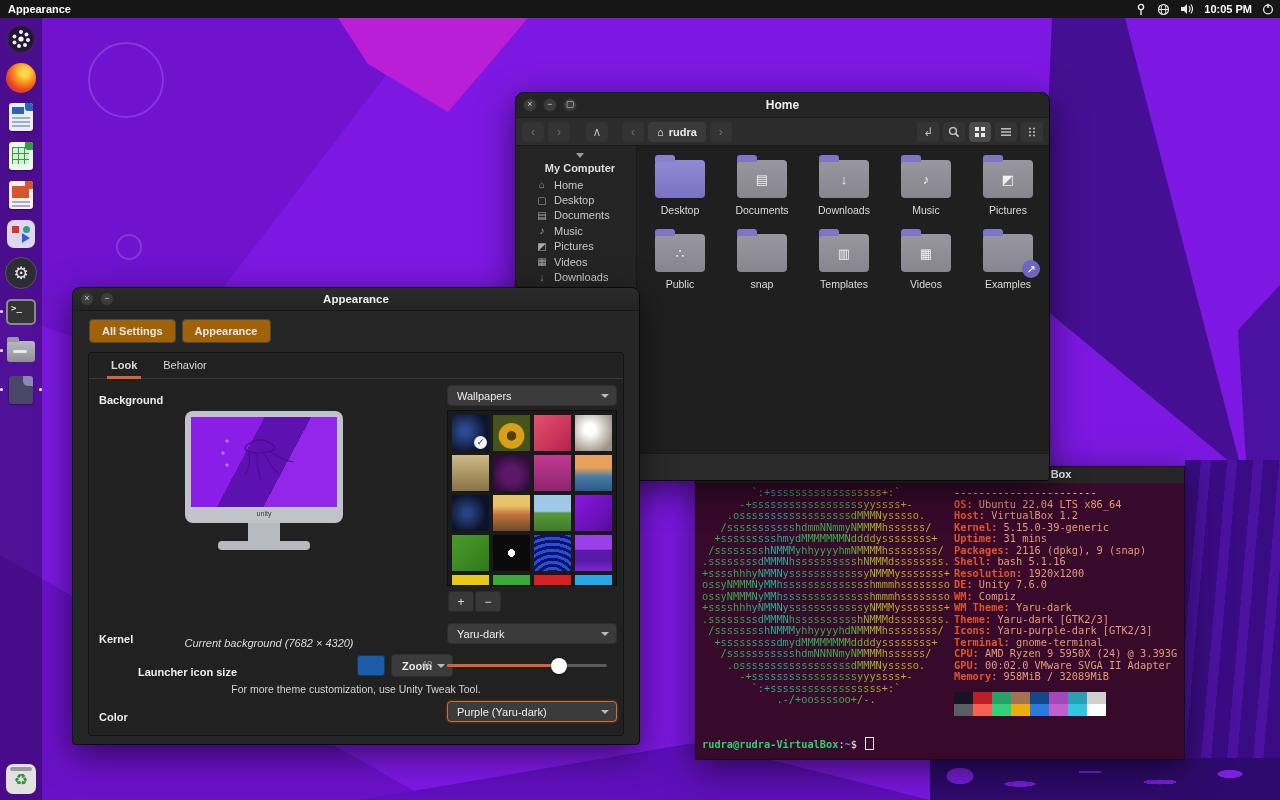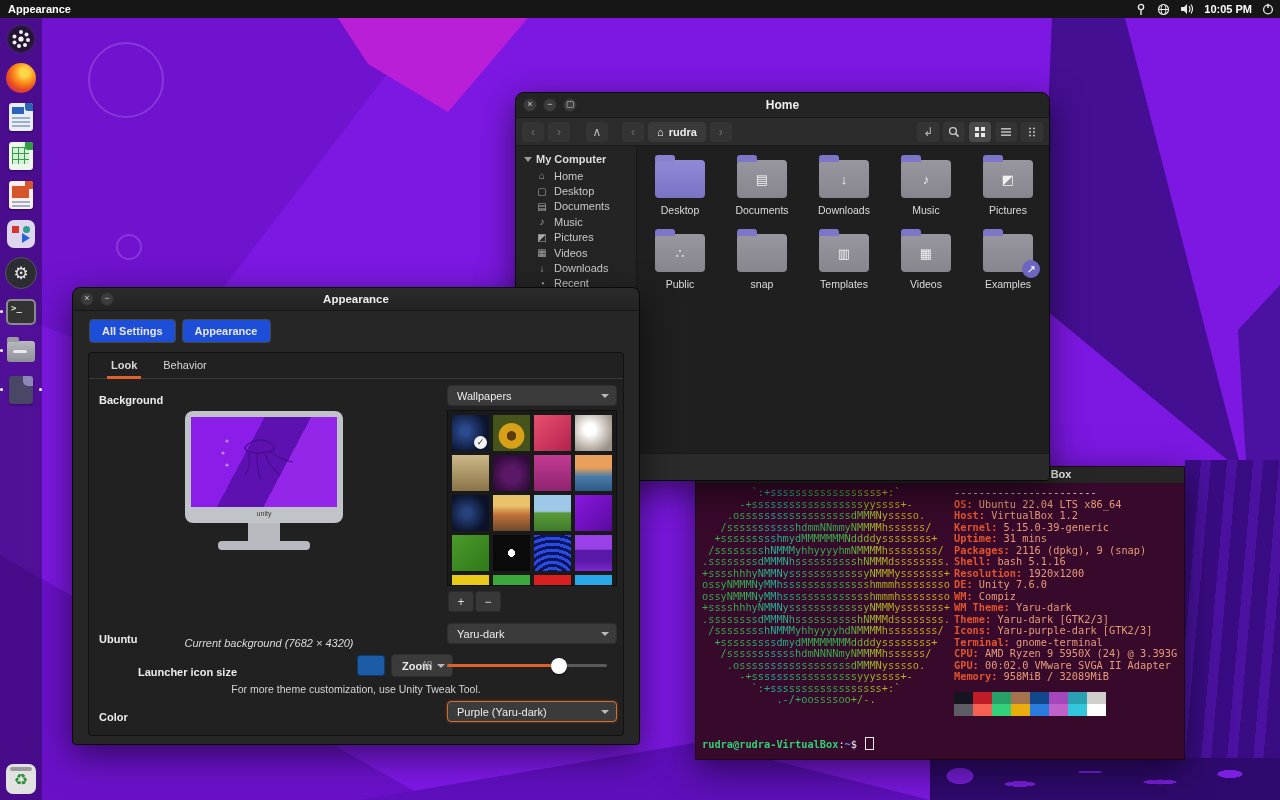--- a/index.html
+++ b/index.html
@@ -76,21 +76,21 @@
   #fw-title .btns{display:flex;gap:6px;z-index:2;}
   #fw-toolbar{height:27px;background:#2c2c2c;display:flex;align-items:center;padding:0 6px;gap:4px;border-bottom:1px solid #1a1a1a;}
   .tbtn{height:20px;min-width:22px;border-radius:4px;background:#343434;color:#b9b9b9;display:flex;align-items:center;justify-content:center;font-size:12px;}
   .tbtn.dim{color:#6f6f6f;}
   .tbtn.active{background:#4a4a4a;color:#eee;}
   #fw-crumb{height:20px;border-radius:4px;background:#3a3a3a;color:#eee;display:flex;align-items:center;gap:5px;padding:0 9px;font-size:11px;font-weight:bold;}
   #fw-toolbar .spacer{flex:1;}
   .mini-ic{display:block;}
   #fw-body{display:flex;height:311px;}
   #fw-side{width:122px;background:#242424;border-right:1px solid #181818;padding:7px 0 0 8px;box-sizing:border-box;overflow:hidden;}
-  .sb-root{display:flex;align-items:center;gap:4px;color:#dedede;font-size:11px;font-weight:bold;margin-bottom:3px;}
+  .sb-root{display:flex;align-items:center;gap:4px;color:#dedede;font-size:11px;font-weight:bold;margin-bottom:3px;flex-direction:column;}
   .sb-root .exp{width:0;height:0;border-left:4px solid transparent;border-right:4px solid transparent;border-top:5px solid #9a9a9a;}
   .sb-row{display:flex;align-items:center;gap:6px;color:#c9c9c9;font-size:11px;height:15.4px;padding-left:12px;}
   .sb-ic{width:12px;text-align:center;font-size:10px;color:#a9a9a9;}
   #fw-main{flex:1;position:relative;}
   #fw-grid{display:grid;grid-template-columns:repeat(5,82px);padding:8px 0 0 2px;row-gap:12px;}
   .fitem{text-align:center;}
   .folder{width:50px;height:38px;margin:6px auto 0;background:linear-gradient(180deg,#98979f,#87868f);border-radius:4px;position:relative;}
   .folder::before{content:"";position:absolute;top:-5px;left:0;width:20px;height:7px;background:#7d76c8;border-radius:3px 3px 0 0;}
   .folder.purple{background:linear-gradient(180deg,#8f89d6,#7a73c4);}
   .folder.purple::before{background:#8781ce;}
@@ -102,21 +102,21 @@
   #fw-status .stext{flex:1;text-align:center;color:#d2d2d2;font-size:11px;}
   #fw-zoom{width:64px;height:3px;background:#5a5a5a;border-radius:2px;position:relative;margin-right:14px;}
   #fw-zoom .fill{position:absolute;left:0;top:0;bottom:0;width:46%;background:#e0612e;border-radius:2px;}
   #fw-zoom .knob{position:absolute;left:42%;top:-6px;width:14px;height:14px;border-radius:50%;background:#d9d9d9;}
   
   #app-win{left:72px;top:287px;width:568px;height:458px;background:#262626;border-radius:8px 8px 4px 4px;z-index:40;}
   #aw-title{height:22px;background:linear-gradient(#2b2b2b,#232323);border-radius:8px 8px 0 0;display:flex;align-items:center;padding:0 7px;border-bottom:1px solid #171717;position:relative;}
   #aw-title .title{position:absolute;left:0;right:0;text-align:center;color:#ededed;font-size:11.5px;font-weight:bold;}
   #aw-title .btns{display:flex;gap:6px;z-index:2;}
   #aw-nav{height:40px;display:flex;align-items:center;gap:6px;padding:0 16px;}
-  .chip{height:22px;padding:0 12px;background:#1d4ed8;border:1px solid #474747;border-radius:4px;color:#e6e6e6;font-size:11px;font-weight:bold;display:flex;align-items:center;}
+  .chip{height:22px;padding:0 12px;background:#a16207;border:1px solid #474747;border-radius:4px;color:#e6e6e6;font-size:11px;font-weight:bold;display:flex;align-items:center;}
   #aw-panel{position:absolute;left:15px;right:15px;top:64px;bottom:8px;background:#212121;border:1px solid #121212;border-radius:3px;}
   #aw-tabs{height:26px;display:flex;gap:26px;padding:6px 0 0 22px;border-bottom:1px solid #3a3a3a;box-sizing:border-box;}
   .tab{font-size:11px;color:#d8d8d8;padding-bottom:8px;position:relative;}
   .tab.active{font-weight:bold;}
   .tab.active::after{content:"";position:absolute;left:-4px;right:-4px;bottom:-1px;height:3px;background:#e0612e;}
   .aw-label{position:absolute;color:#ededed;font-size:11px;font-weight:bold;margin-top:7px;}
   
   #monitor{position:absolute;left:96px;top:58px;width:158px;text-align:center;}
   #mon-frame{width:158px;height:112px;background:#c0c4c8;border-radius:8px;box-sizing:border-box;padding:6px 6px 0;}
   #mon-screen{width:146px;height:90px;background:linear-gradient(118deg,#8a1de8 0 38%,#5c11b0 38% 62%,#9426ea 62%);position:relative;overflow:hidden;}
@@ -488,21 +488,21 @@
             <div class="tile" style="background: linear-gradient(rgb(154, 64, 232) 40%, rgb(90, 24, 168) 41%, rgb(90, 24, 168) 70%, rgb(122, 40, 208));"></div>
             <div class="tile strip" style="background: rgb(232, 200, 24);"></div>
             <div class="tile strip" style="background: rgb(58, 168, 58);"></div>
             <div class="tile strip" style="background: rgb(216, 32, 32);"></div>
             <div class="tile strip" style="background: rgb(40, 168, 232);"></div>
           </div>
         </div>
       <span class="smallbtn" id="wp-add">+</span>
       <span class="smallbtn" id="wp-del">−</span>
 
-      <span class="aw-label" style="left:10px;top:273px;">Ubuntu</span>
+      <span class="aw-label" style="left:10px;top:273px;">Kernel</span>
       <div class="dropdown" id="dd-theme">
         <span>Yaru-dark</span>
           <span class="caret"></span>
       </div>
 
       <span class="aw-label" style="left:10px;top:306px;padding-left:39px;">Launcher icon size</span>
       <span id="lv-val">48</span>
       <div id="l-slider">
           <span class="fill"></span>
           <span class="knob"></span>

